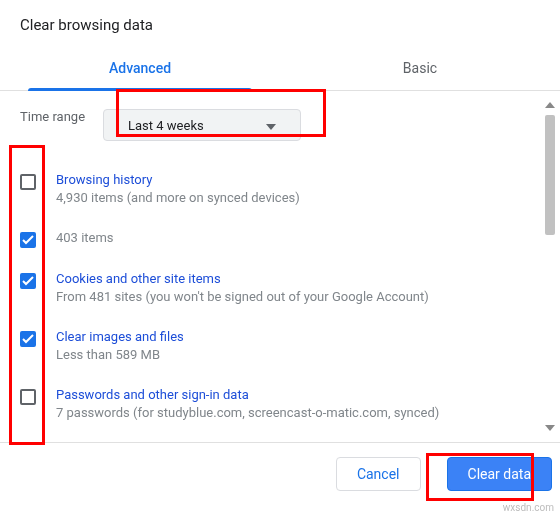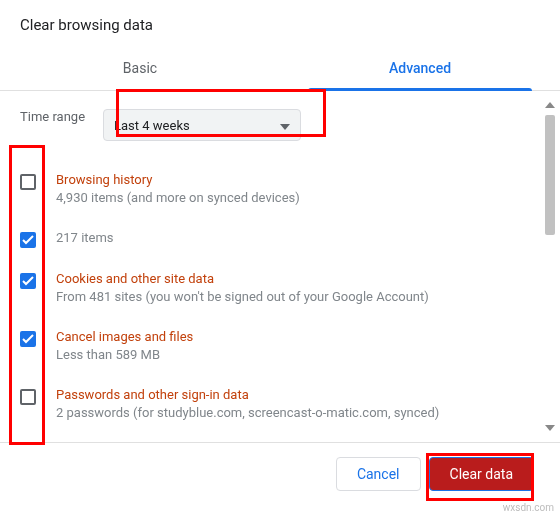--- a/index.html
+++ b/index.html
@@ -66,21 +66,21 @@
     }
     .select {
       display: flex;
       align-items: center;
       justify-content: space-between;
       width: 198px;
       height: 32px;
       border: 1px solid #dadce0;
       background: #f1f3f4;
       border-radius: 4px;
-      padding: 0 10px;
+      padding: 0 24px;
       color: #202124;
       font-size: 13px;
       cursor: pointer;
     }
     .list { padding: 0 20px; }
     .item {
       display: flex;
       align-items: flex-start;
       gap: 20px;
       padding: 8px 0 14px 0;
@@ -97,45 +97,45 @@
       justify-content: center;
       cursor: pointer;
     }
     .checkbox.checked {
       background: #1a73e8;
       border-color: #1a73e8;
     }
     .checkbox.checked svg { display: block; }
     .checkbox svg { display: none; }
     .item-text { flex: 1; }
-    .item-title { color: #c2410c; font-size: 13px; line-height: 18px; }
+    .item-title { color: #1d4ed8; font-size: 13px; line-height: 18px; }
     .item-sub { color: #80868b; font-size: 13px; line-height: 18px; margin-top: 0; }
     .footer {
       display: flex;
       justify-content: flex-end;
       align-items: center;
-      gap: 8px;
-      padding: 14px 26px;
+      gap: 26px;
+      padding: 14px 8px;
     }
     .btn {
       height: 34px;
       padding: 0 20px;
       border-radius: 4px;
       font-size: 14px;
       cursor: pointer;
       display: flex;
       align-items: center;
     }
     .btn-flat {
       background: #fff;
       border: 1px solid #dadce0;
       color: #1a73e8;
     }
     .btn-primary {
-      background: #b91c1c;
+      background: #3b82f6;
       border: 1px solid #1a73e8;
       color: #fff;
     }
     .scrollbar-track {
       position: absolute;
       right: 2px;
       top: 6px;
       bottom: 6px;
       width: 16px;
     }
@@ -161,22 +161,22 @@
     
     .box { position: absolute; border: 3px solid #ff0000; pointer-events: none; }
     .watermark { position:absolute; bottom:4px; right:6px; font-size:10px; color:#bdbdbd;text-align:center;}
   </style>
 </head>
 <body>
 
 <div class="dialog-title">Clear browsing data</div>
 
 <div class="tabs">
+  <div class="tab active">Advanced</div>
   <div class="tab">Basic</div>
-  <div class="tab active">Advanced</div>
 </div>
 
 <div class="scroll-area">
   <div class="content">
     <div class="time-row">
       <span class="time-label">Time range</span>
       <div class="select">
         <span>Last 4 weeks</span>
         <span>
           <svg width="10" height="6" viewBox="0 0 10 6">
@@ -198,55 +198,55 @@
         </div>
       </div>
 
       <div class="item">
         <div class="checkbox checked">
           <svg width="12" height="10" viewBox="0 0 12 10">
               <path d="M1 5 L4 8 L11 1" stroke="#fff" stroke-width="2" fill="none"></path>
             </svg>
         </div>
         <div class="item-text">
-          <div class="item-sub">217 items</div>
+          <div class="item-sub">403 items</div>
         </div>
       </div>
 
       <div class="item">
         <div class="checkbox checked">
           <svg width="12" height="10" viewBox="0 0 12 10">
               <path d="M1 5 L4 8 L11 1" stroke="#fff" stroke-width="2" fill="none"></path>
             </svg>
         </div>
         <div class="item-text">
-          <div class="item-title">Cookies and other site data</div>
+          <div class="item-title">Cookies and other site items</div>
           <div class="item-sub">From 481 sites (you won't be signed out of your Google Account)</div>
         </div>
       </div>
 
       <div class="item">
         <div class="checkbox checked">
           <svg width="12" height="10" viewBox="0 0 12 10">
               <path d="M1 5 L4 8 L11 1" stroke="#fff" stroke-width="2" fill="none"></path>
             </svg>
         </div>
         <div class="item-text">
-          <div class="item-title">Cancel images and files</div>
+          <div class="item-title">Clear images and files</div>
           <div class="item-sub">Less than 589 MB</div>
         </div>
       </div>
 
       <div class="item">
         <div class="checkbox">
           
         </div>
         <div class="item-text">
           <div class="item-title">Passwords and other sign-in data</div>
-          <div class="item-sub">2 passwords (for studyblue.com, screencast-o-matic.com, synced)</div>
+          <div class="item-sub">7 passwords (for studyblue.com, screencast-o-matic.com, synced)</div>
         </div>
       </div>
 
     </div>
   </div>
 
   <div class="scrollbar-track">
     <div class="scroll-up">
       <svg width="10" height="6" viewBox="0 0 10 6">
           <path d="M0 6 L5 0 L10 6 Z" fill="#888"></path>

